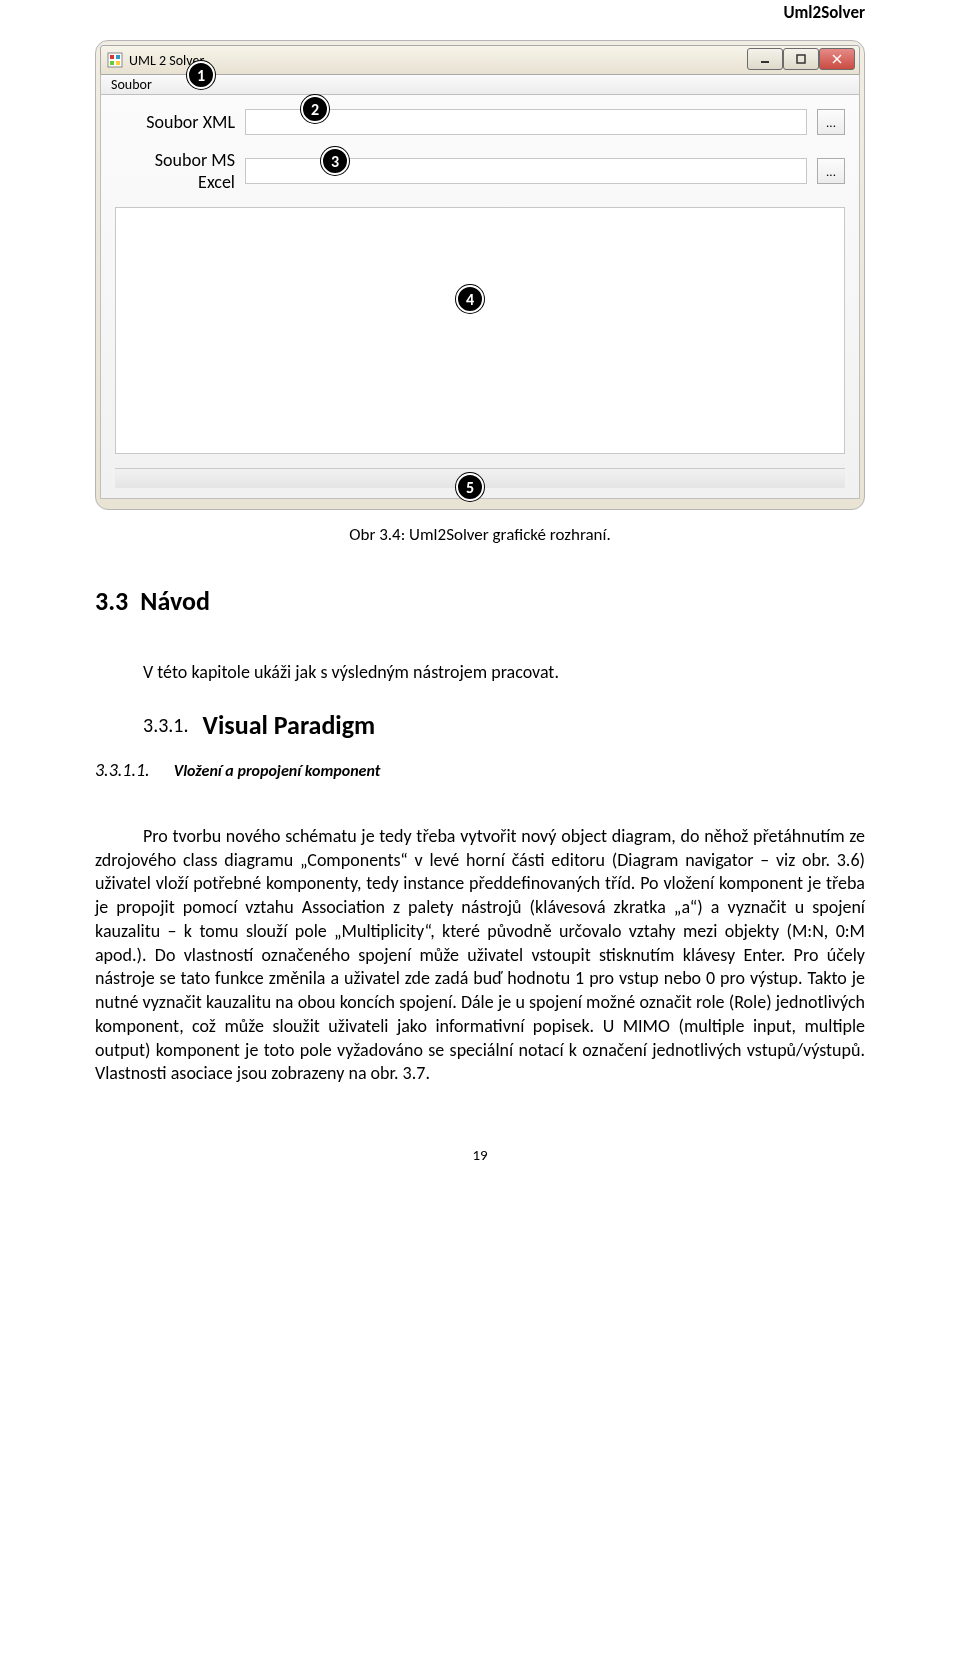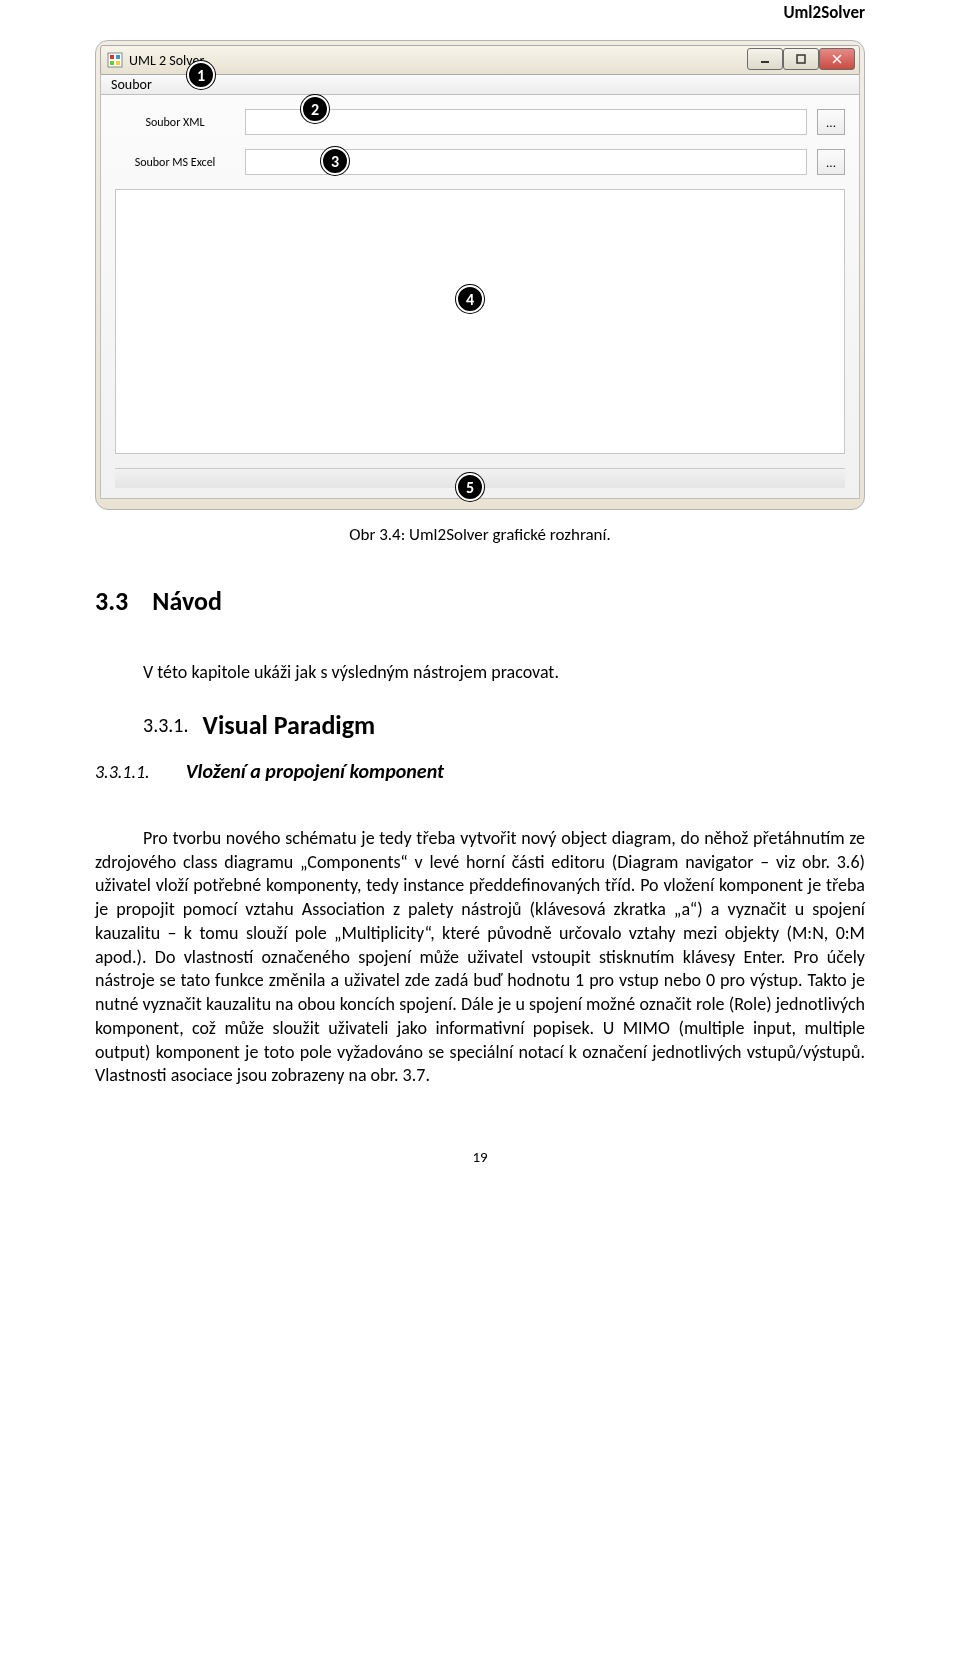--- a/index.html
+++ b/index.html
@@ -12,38 +12,38 @@
   .titlebar .app-title { font-size: 14px; }
   .win-btns { position: absolute; right: 4px; top: 2px; display: flex; gap: 0; }
   .win-btn { width: 36px; height: 22px; border: 1px solid #6b6b6b; border-radius: 3px; display: flex; align-items: center; justify-content: center; font-size: 11px; }
   .win-min { background: linear-gradient(#f4f2ea,#dedacb); }
   .win-max { background: linear-gradient(#f4f2ea,#dedacb); }
   .win-close { background: linear-gradient(#e68a86,#c94b42); color:#fff; }
   .menubar { height: 20px; background: linear-gradient(#fafafa,#ececec); border: 1px solid #bfbfbf; border-top: none; display: flex; align-items: center; padding: 0 10px; }
   .menubar span { font-size: 14px; }
   .client { background: linear-gradient(#fbfbfb,#f1f1f1); border: 1px solid #bfbfbf; border-top: none; padding: 14px 14px 10px 14px; height: 404px; display: flex; flex-direction: column; gap: 14px; position: relative; }
   .row { display: flex; align-items: center; gap: 10px; }
-  .lbl { width: 120px; font-size: 12px; text-align: center; }
+  .lbl { width: 120px; font-size: 18px; text-align: right; }
   .field { flex: 1; height: 26px; background: #fff; border: 1px solid #c7c7c7; }
   .browse { width: 28px; height: 26px; background: linear-gradient(#fcfcfc,#ececec); border: 1px solid #acacac; display:flex; align-items:center; justify-content:center; font-size:13px; }
   .big-area { flex: 1; background: #fff; border: 1px solid #c7c7c7; }
   .statusbar { height: 20px; background: linear-gradient(#f2f2f2,#e4e4e4); border-top: 1px solid #c8c8c8; margin-top: auto; }
   .callout { position:absolute; width:28px; height:28px; border-radius:50%; background:#000; color:#fff; display:flex; align-items:center; justify-content:center; font-weight:bold; font-size:16px; border: 2px solid #fff; box-shadow: 0 0 0 1px #000; }
   .caption { text-align: center; font-size: 17px; margin: 14px 0 40px 0; }
-  .h2-row { display:flex; align-items:baseline; gap:24px; margin-bottom: 7px; text-align: right; }
+  .h2-row { display:flex; align-items:baseline; gap:12px; margin-bottom: 7px; text-align: right; }
   .h2-num { font-size: 26px; font-weight: bold; }
   .h2-txt { font-size: 26px; font-weight: bold; }
   .body { font-size: 18px; line-height: 1.32; text-align: justify; }
   .indent { text-indent: 48px; margin-top: 44px; }
   .h3-row { display:flex; align-items:center; gap:14px; margin: 24px 0 4px 0; }
   .h3-num { font-size: 20px; font-weight: normal; margin-left: 48px; }
   .h3-txt { font-size: 26px; font-weight: bold; }
   .h4-row { display:flex; align-items:baseline; gap:24px; margin: 18px 0 4px 0; }
   .h4-num { font-size: 18px; font-style: italic; }
-  .h4-txt { font-size: 20px; font-style: italic; font-weight: bold; margin-left: 12px; }
+  .h4-txt { font-size: 16px; font-style: italic; font-weight: bold; }
   .page-num { text-align:center; font-size: 15px; margin-top: 60px; }
   svg.appicon { width:16px; height:16px; }
 </style>
 </head>
 <body>
 
 <div class="page">
   <div class="header-right">Uml2Solver</div>
 
   <div class="screenshot-wrap">

